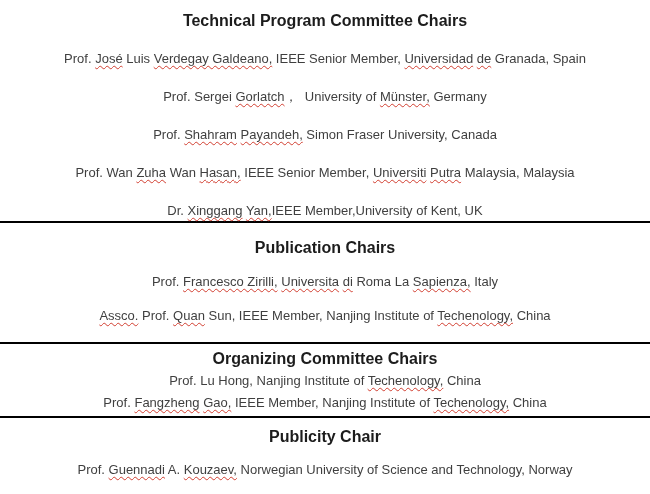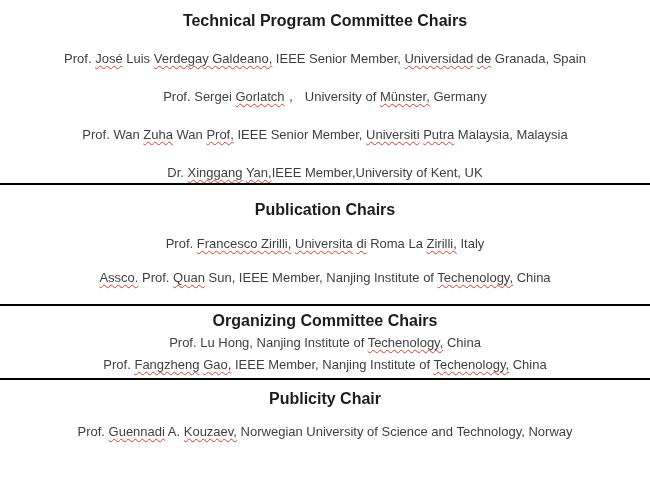--- a/index.html
+++ b/index.html
@@ -57,27 +57,28 @@
   .s4 .line { margin-top: 19px; }
 </style>
 </head>
 <body>
 
 <div id="doc">
     <section class="section s1">
       <div class="heading">Technical Program Committee Chairs</div>
       <div class="line"><span>Prof. </span><span class="sq">José</span><span> Luis </span><span class="sq">Verdegay Galdeano,</span><span> IEEE Senior Member, </span><span class="sq">Universidad</span><span> </span><span class="sq">de</span><span> Granada, Spain</span></div>
       <div class="line"><span>Prof. Sergei </span><span class="sq">Gorlatch</span><span>，  University of </span><span class="sq">Münster,</span><span> Germany</span></div>
-      <div class="line"><span>Prof. Wan </span><span class="sq">Zuha</span><span> Wan </span><span class="sq">Prof,</span><span> IEEE Senior Member, </span><span class="sq">Universiti</span><span> </span><span class="sq">Putra</span><span> Malaysia, Malaysia</span></div>
+      <div class="line"><span>Prof. </span><span class="sq">Shahram</span><span> </span><span class="sq">Payandeh,</span><span> Simon Fraser University, Canada</span></div>
+      <div class="line"><span>Prof. Wan </span><span class="sq">Zuha</span><span> Wan </span><span class="sq">Hasan,</span><span> IEEE Senior Member, </span><span class="sq">Universiti</span><span> </span><span class="sq">Putra</span><span> Malaysia, Malaysia</span></div>
       <div class="line"><span>Dr. </span><span class="sq">Xinggang</span><span> </span><span class="sq">Yan,</span><span>IEEE Member,University of Kent, UK</span></div>
     </section>
     <div class="divider"></div>
     <section class="section s2">
       <div class="heading">Publication Chairs</div>
-      <div class="line"><span>Prof. </span><span class="sq">Francesco Zirilli,</span><span> </span><span class="sq">Universita</span><span> </span><span class="sq">di</span><span> Roma La </span><span class="sq">Zirilli,</span><span> Italy</span></div>
+      <div class="line"><span>Prof. </span><span class="sq">Francesco Zirilli,</span><span> </span><span class="sq">Universita</span><span> </span><span class="sq">di</span><span> Roma La </span><span class="sq">Sapienza,</span><span> Italy</span></div>
       <div class="line"><span class="sq">Assco.</span><span> Prof. </span><span class="sq">Quan</span><span> Sun, IEEE Member, Nanjing Institute of </span><span class="sq">Techenology,</span><span> China</span></div>
     </section>
     <div class="divider"></div>
     <section class="section s3">
       <div class="heading">Organizing Committee Chairs</div>
       <div class="line"><span>Prof. Lu Hong, Nanjing Institute of </span><span class="sq">Techenology,</span><span> China</span></div>
       <div class="line"><span>Prof. </span><span class="sq">Fangzheng</span><span> </span><span class="sq">Gao,</span><span> IEEE Member, Nanjing Institute of </span><span class="sq">Techenology,</span><span> China</span></div>
     </section>
     <div class="divider"></div>
     <section class="section s4">

